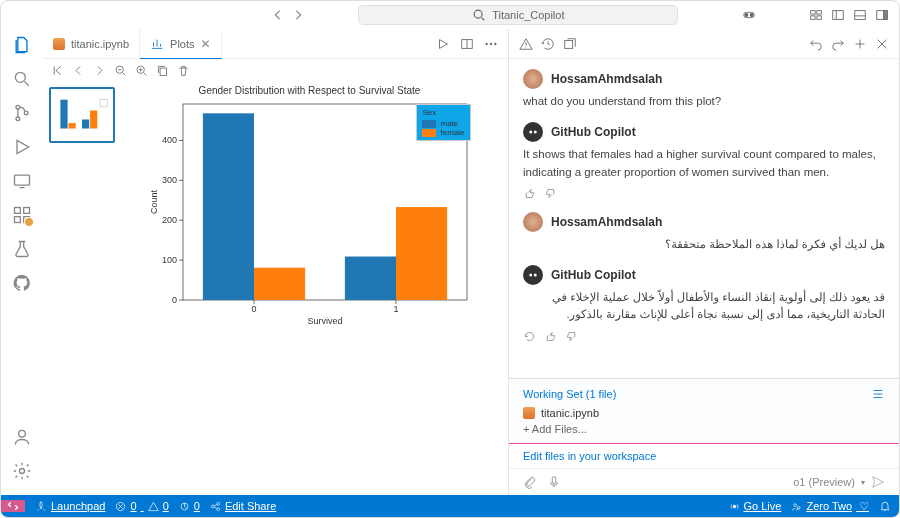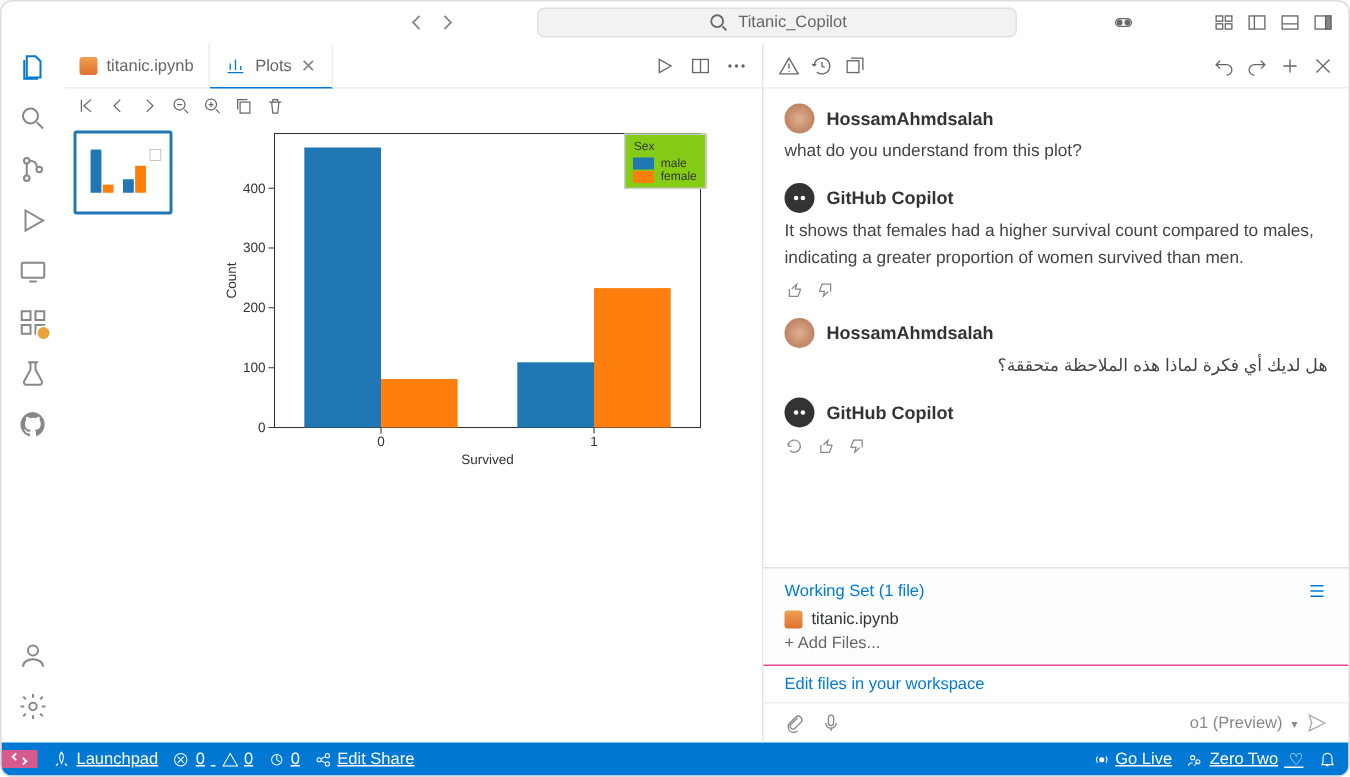--- a/index.html
+++ b/index.html
@@ -30,21 +30,21 @@
 
 .plotarea { flex: 1; display: flex; }
 .thumbcol { width: 78px; padding: 6px; }
 .thumb { width: 66px; height: 56px; border: 2px solid #1f77b4; border-radius: 2px; padding: 4px; background: #fff; }
 .thumb svg { width: 100%; height: 100%; }
 
 .chartwrap { flex: 1; padding: 4px 10px 10px 0; }
 .charttitle { text-align: center; font-size: 10px; color: #333; margin-bottom: 4px; }
 .chartbox { width: 330px; height: 228px; margin: 0 auto; position: relative; }
 .chartbox svg { width: 100%; height: 100%; }
-.legend { position: absolute; top: 4px; right: 4px; border: 1px solid #ccc; background: #84cc16; padding: 3px 5px; font-size: 8px; }
+.legend { position: absolute; top: 4px; right: 4px; border: 1px solid #ccc; background: #0ea5e9; padding: 3px 5px; font-size: 8px; }
 .legend .row { display: flex; align-items: center; gap: 4px; }
 .legend .sw { width: 14px; height: 8px; }
 .axislabel { font-size: 9px; fill: #333; }
 
 .copilot { width: 390px; display: flex; flex-direction: column; }
 .cphead { height: 30px; display: flex; align-items: center; padding: 0 10px; gap: 8px; color: #666; border-bottom: 1px solid #eee; }
 .cphead .right { margin-left: auto; display: flex; gap: 8px; }
 .cpmsgs { flex: 1; padding: 10px 14px; overflow: auto; }
 .msg { margin-bottom: 12px; }
 .msghdr { display: flex; align-items: center; gap: 8px; margin-bottom: 4px; }
@@ -293,20 +293,21 @@
             <rect x="6" y="6" width="8" height="32" fill="#1f77b4"></rect>
             <rect x="15" y="32" width="8" height="6" fill="#ff7f0e"></rect>
             <rect x="30" y="28" width="8" height="10" fill="#1f77b4"></rect>
             <rect x="39" y="18" width="8" height="20" fill="#ff7f0e"></rect>
             <rect x="50" y="6" width="8" height="8" fill="none" stroke="#aaa" stroke-width="0.5"></rect>
           </svg>
         </div>
       </div>
 
       <div class="chartwrap">
+        <div class="charttitle">Gender Distribution with Respect to Survival State</div>
         <div class="chartbox">
           <svg viewBox="0 0 330 228" id="chart-svg">
               <rect x="38" y="4" width="284" height="196" fill="#fff" stroke="#333" stroke-width="0.7"></rect>
               <line x1="34" y1="200" x2="38" y2="200" stroke="#333" stroke-width="0.7"></line>
               <text x="32" y="203" text-anchor="end" font-size="8" class="axislabel">0</text>
               <line x1="34" y1="160.1139601139601" x2="38" y2="160.1139601139601" stroke="#333" stroke-width="0.7"></line>
               <text x="32" y="163.1139601139601" text-anchor="end" font-size="8" class="axislabel">100</text>
               <line x1="34" y1="120.22792022792024" x2="38" y2="120.22792022792024" stroke="#333" stroke-width="0.7"></line>
               <text x="32" y="123.22792022792024" text-anchor="end" font-size="8" class="axislabel">200</text>
               <line x1="34" y1="80.34188034188035" x2="38" y2="80.34188034188035" stroke="#333" stroke-width="0.7"></line>
@@ -424,20 +425,21 @@
       <div class="msg">
         <div class="msghdr">
             <div class="avatar bot">
               <svg viewBox="0 0 16 16" fill="#fff" width="12" height="12">
                 <circle cx="5" cy="8" r="2"></circle>
                 <circle cx="11" cy="8" r="2"></circle>
               </svg>
             </div>
             <span class="name">GitHub Copilot</span>
           </div>
+        <div class="msgtxt rtl">قد يعود ذلك إلى أولوية إنقاذ النساء والأطفال أولاً خلال عملية الإخلاء في الحادثة التاريخية، مما أدى إلى نسبة نجاة أعلى للإناث مقارنة بالذكور.</div>
         <div class="msgacts">
           <span class="ic">
               <svg viewBox="0 0 16 16" stroke="currentColor" fill="none">
                 <path d="M3 8a5 5 0 1 1 1.5 3.5M3 8V5M3 8h3"></path>
               </svg>
             </span>
           <span class="ic">
               <svg viewBox="0 0 16 16" stroke="currentColor" fill="none">
                 <path d="M4 7v6h2M6 13h5l2-5V7H9l1-4-4 4"></path>
               </svg>

